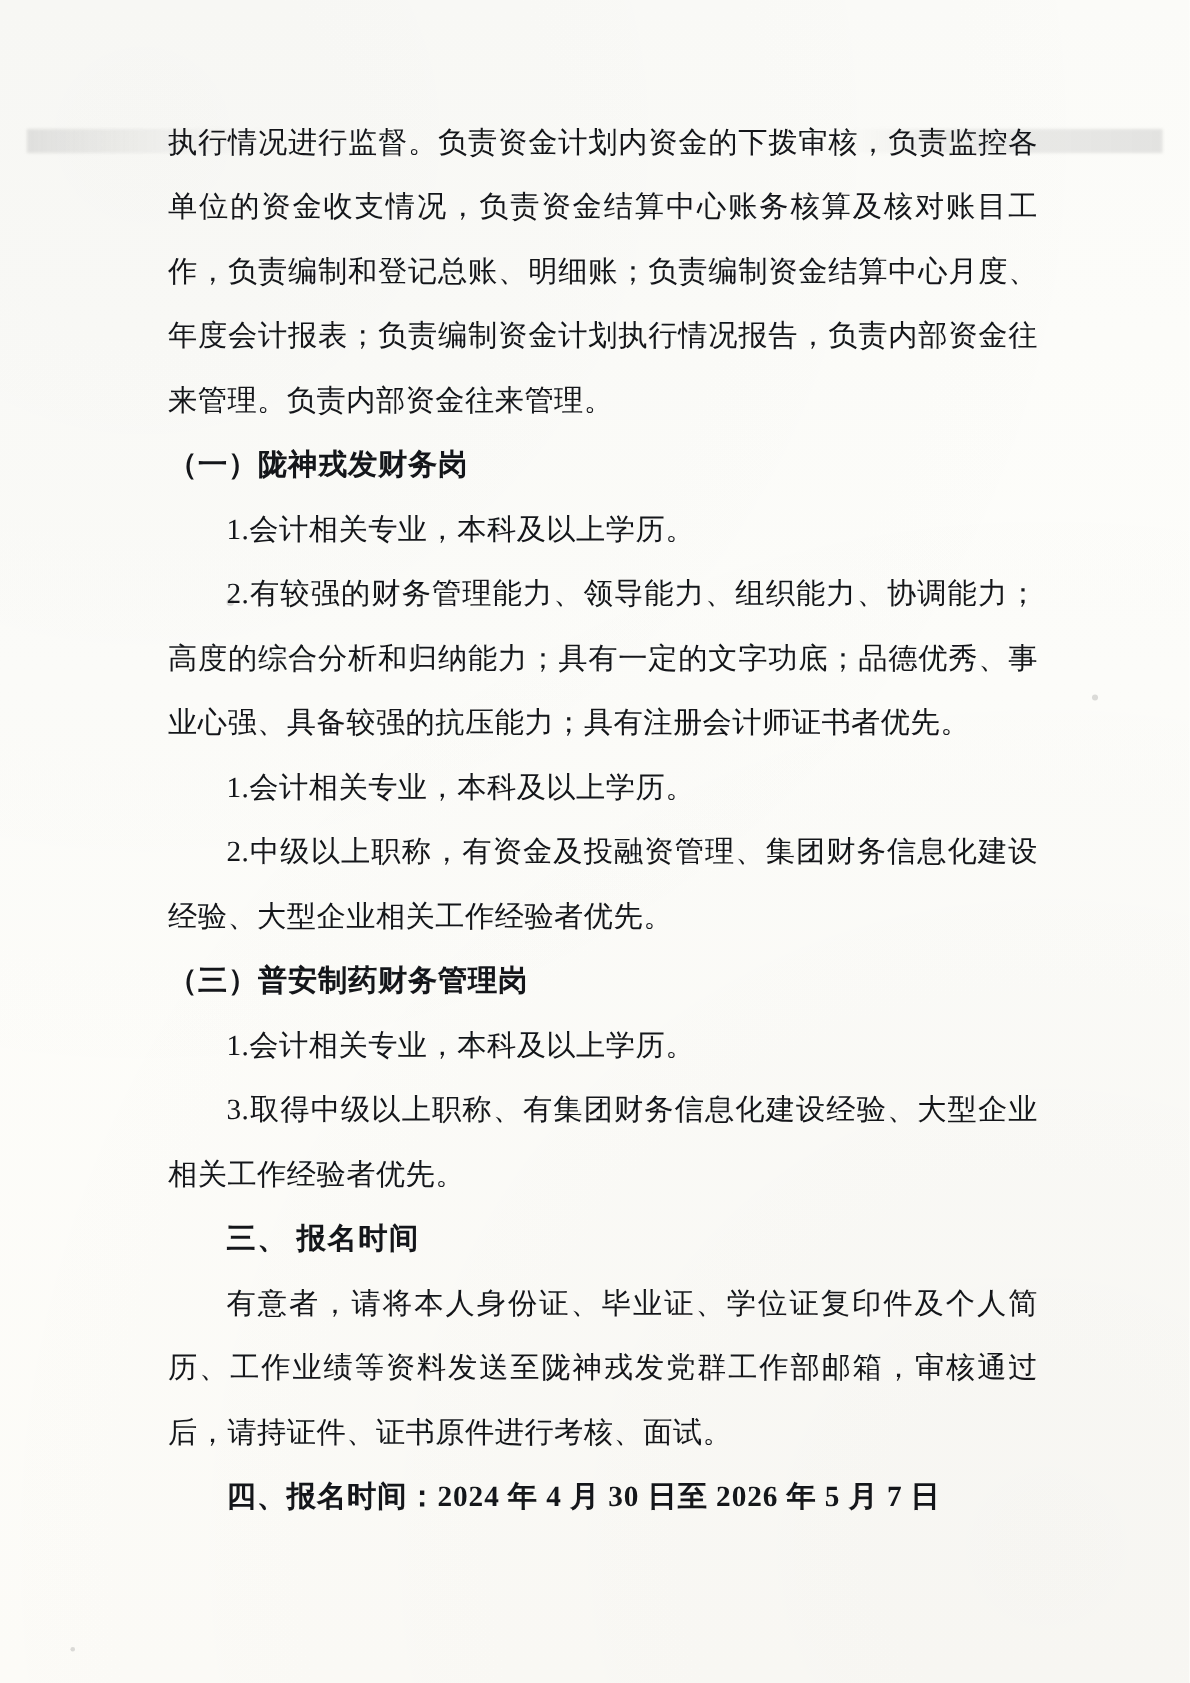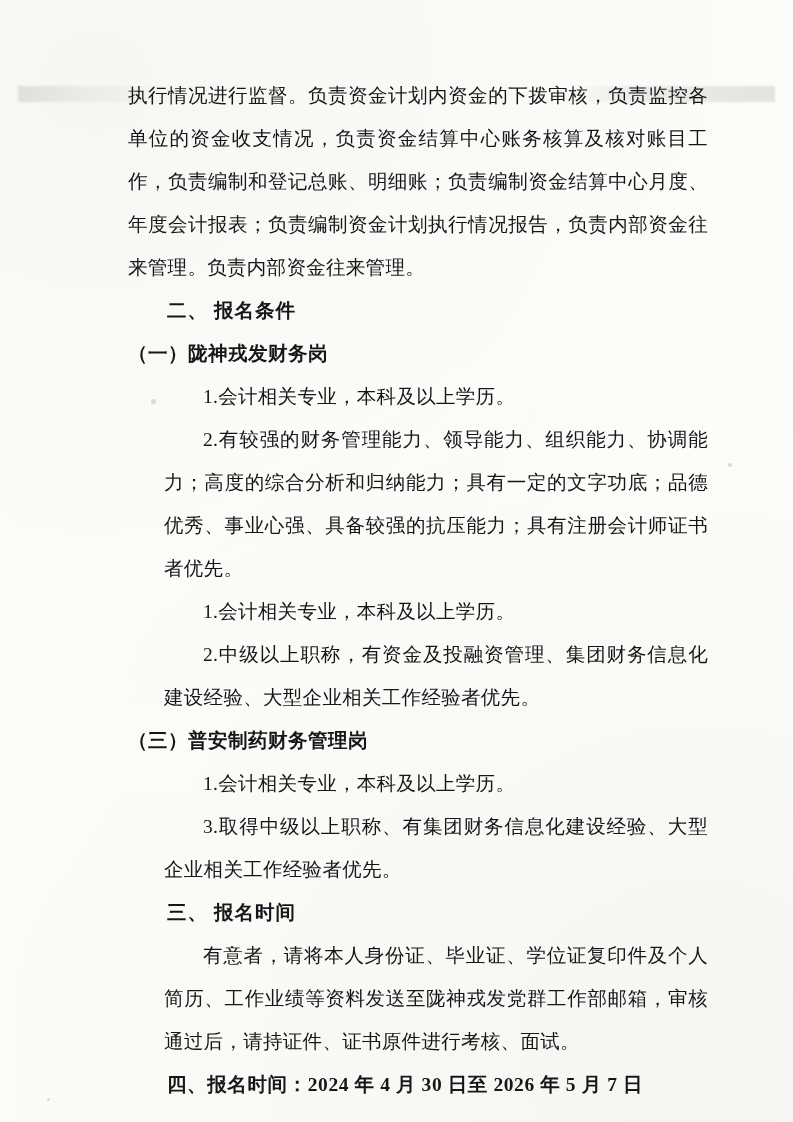--- a/index.html
+++ b/index.html
@@ -44,41 +44,40 @@
   }
   .scan-speck {
     position: absolute;
     background: rgba(120,120,120,0.25);
     border-radius: 50%;
     pointer-events: none;
   }
 
   .content {
     position: absolute;
-    left: 128px;
+    left: 112px;
     top: 74px;
     width: 580px;
     color: #14161a;
     font-size: 19.5px;
     line-height: 43px;
     letter-spacing: 0.3px;
   }
 
   p {
     margin: 0;
     text-align: justify;
     text-justify: inter-ideograph;
   }
 
   .body-para {
     text-indent: 0;
   }
   .indent-1 {
     text-indent: 39px;
-    margin-left: 36px;
   }
 
   .sec-head {
     font-weight: bold;
     text-indent: 39px;
     letter-spacing: 1px;
   }
   .sub-head {
     font-weight: bold;
     text-indent: 0;
@@ -99,21 +98,20 @@
 <div class="page">
   <div class="scan-smudge"></div>
   <div class="scan-speck" style="left:728px;top:463px;width:4px;height:4px;"></div>
   <div class="scan-speck" style="left:151px;top:399px;width:5px;height:5px;"></div>
   <div class="scan-speck" style="left:47px;top:1098px;width:3px;height:3px;"></div>
 
   <div class="content">
 
     <p class="body-para">执行情况进行监督。负责资金计划内资金的下拨审核，负责监控各单位的资金收支情况，负责资金结算中心账务核算及核对账目工作，负责编制和登记总账、明细账；负责编制资金结算中心月度、年度会计报表；负责编制资金计划执行情况报告，负责内部资金往来管理。负责内部资金往来管理。</p>
 
-    <p class="sec-head">二、 报名条件</p>
 
     <p class="sub-head">（一）陇神戎发财务岗</p>
 
     <p class="indent-1">1.会计相关专业，本科及以上学历。</p>
 
     <p class="indent-1">2.有较强的财务管理能力、领导能力、组织能力、协调能力；高度的综合分析和归纳能力；具有一定的文字功底；品德优秀、事业心强、具备较强的抗压能力；具有注册会计师证书者优先。</p>
 
 
     <p class="indent-1">1.会计相关专业，本科及以上学历。</p>
 

